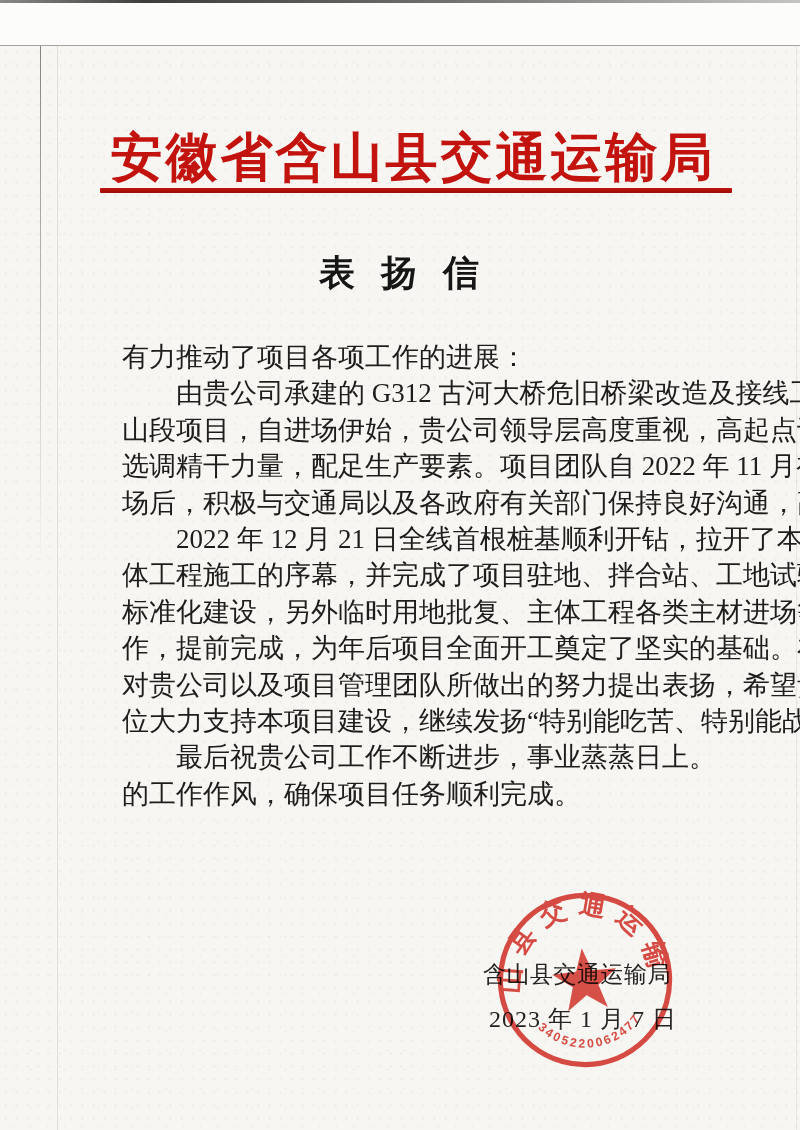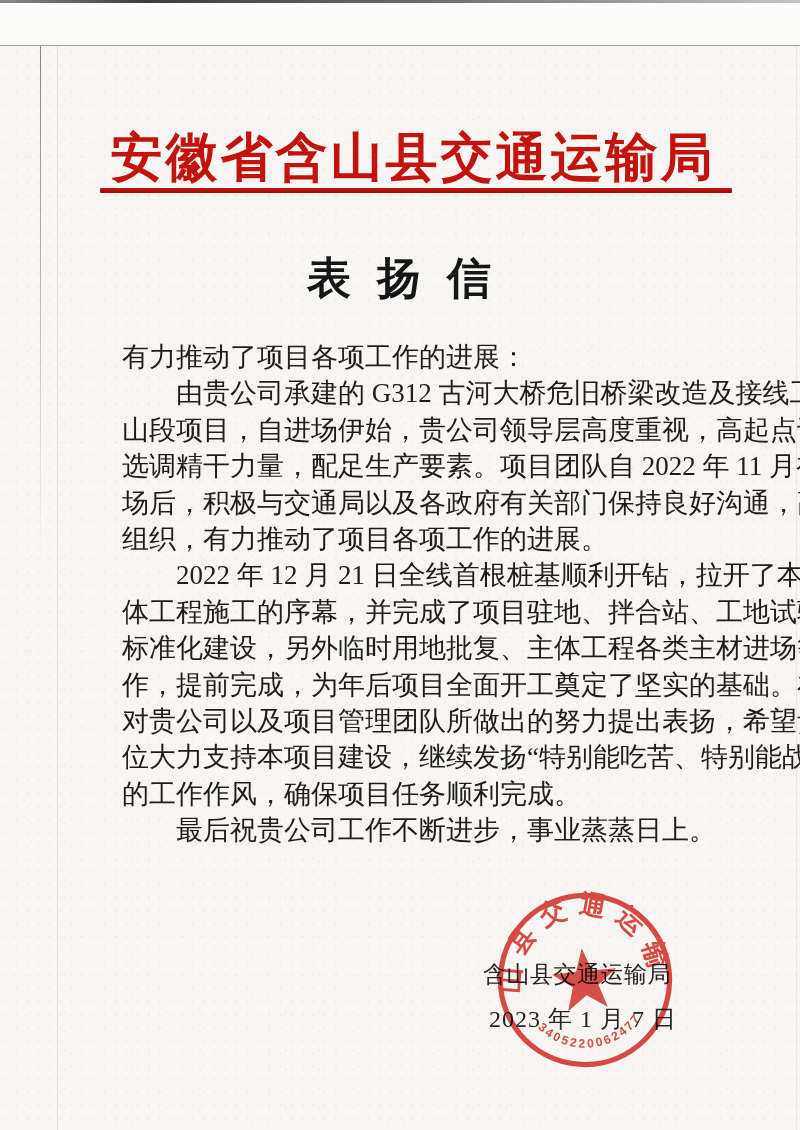--- a/index.html
+++ b/index.html
@@ -50,21 +50,21 @@
   }
   .red-rule{
     position:absolute;top:142px;left:100px;width:632px;height:5px;
     background:linear-gradient(to bottom,#c0140f,#9e0d09);
     border-radius:1px;
   }
   
   .letter-title{
     position:absolute;top:203px;left:0;width:800px;
     text-align:center;padding-left:24px;box-sizing:border-box;
-    font-size:44px;font-weight:bold;letter-spacing:26px;
+    font-size:36px;font-weight:bold;letter-spacing:26px;
     color:#161616;white-space:nowrap;
   }
   
   .body-block{
     position:absolute;top:293px;left:122px;width:604px;
     font-size:27px;color:#1e1d1b;
   }
   .body-block .line{
     height:36.4px;line-height:36.4px;white-space:nowrap;
   }
@@ -103,29 +103,28 @@
     <div class="red-rule"></div>
 
     <div class="letter-title">表扬信</div>
 
     <div class="body-block">
       <div class="line">有力推动了项目各项工作的进展：</div>
       <div class="line ind">由贵公司承建的 G312 古河大桥危旧桥梁改造及接线工程含</div>
       <div class="line">山段项目，自进场伊始，贵公司领导层高度重视，高起点谋划，</div>
       <div class="line">选调精干力量，配足生产要素。项目团队自 2022 年 11 月初进</div>
       <div class="line">场后，积极与交通局以及各政府有关部门保持良好沟通，高效</div>
-      <div class="line">组织，有力推动了项目各项工作的进展。</div>
       <div class="line ind">2022 年 12 月 21 日全线首根桩基顺利开钻，拉开了本项目实</div>
       <div class="line">体工程施工的序幕，并完成了项目驻地、拌合站、工地试验室</div>
       <div class="line">标准化建设，另外临时用地批复、主体工程各类主材进场等工</div>
       <div class="line">作，提前完成，为年后项目全面开工奠定了坚实的基础。在此，</div>
       <div class="line">对贵公司以及项目管理团队所做出的努力提出表扬，希望贵单</div>
       <div class="line">位大力支持本项目建设，继续发扬“特别能吃苦、特别能战斗”</div>
+      <div class="line ind">最后祝贵公司工作不断进步，事业蒸蒸日上。</div>
       <div class="line">的工作作风，确保项目任务顺利完成。</div>
-      <div class="line ind">最后祝贵公司工作不断进步，事业蒸蒸日上。</div>
     </div>
 
     <div class="sig-org">含山县交通运输局</div>
     <div class="sig-date">2023 年 1 月 7 日</div>
 
     <svg class="seal" viewBox="0 0 200 200" xmlns="http://www.w3.org/2000/svg">
       <circle cx="100" cy="100" r="90" fill="none" stroke="#d93a31" stroke-width="5.5"></circle>
       <polygon fill="#d8362c" fill-opacity="0.95" points="100,66 108.5,90.4 134.2,90.9 113.7,106.4 121.2,131.1 100,116.4 78.8,131.1 86.3,106.4 65.8,90.9 91.5,90.4"></polygon>
       <defs>
         <path id="ringTextPath" d="M 34.2 123.9 A 70 70 0 1 1 165.8 123.9" fill="none"></path>

